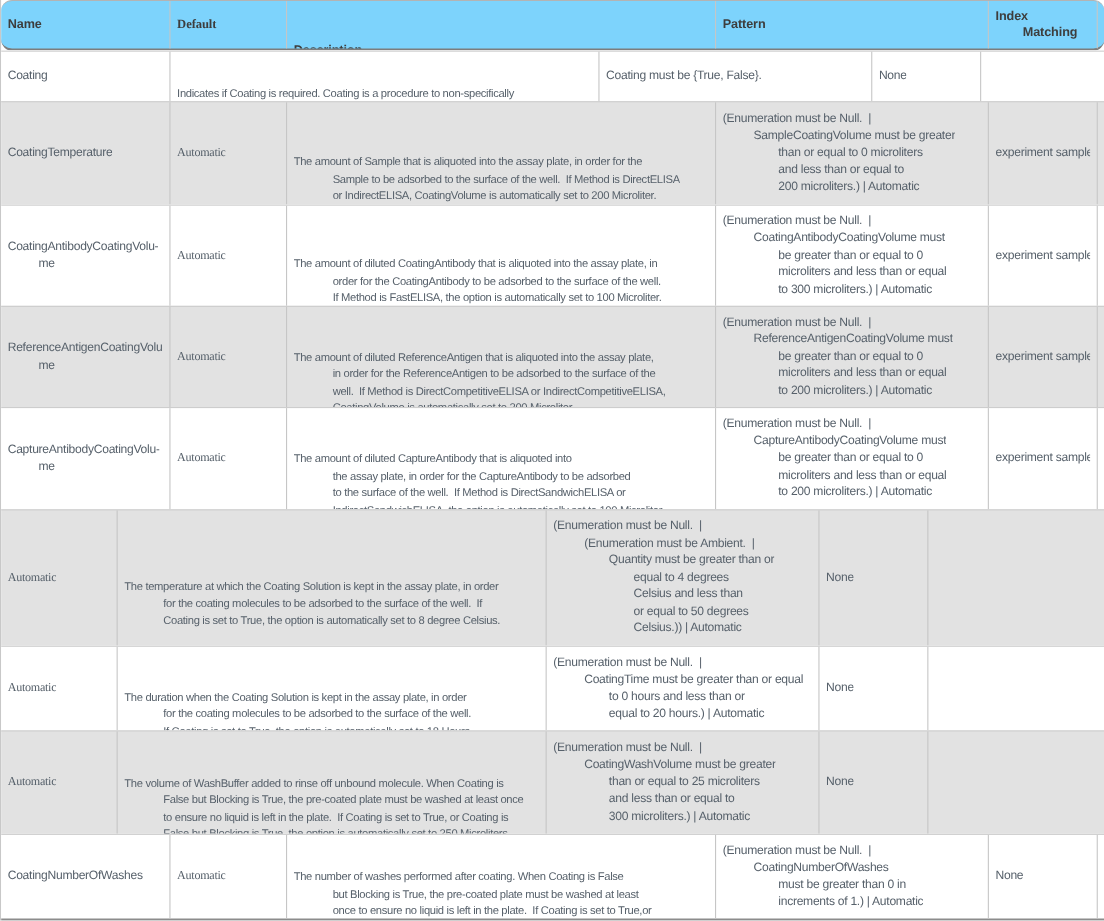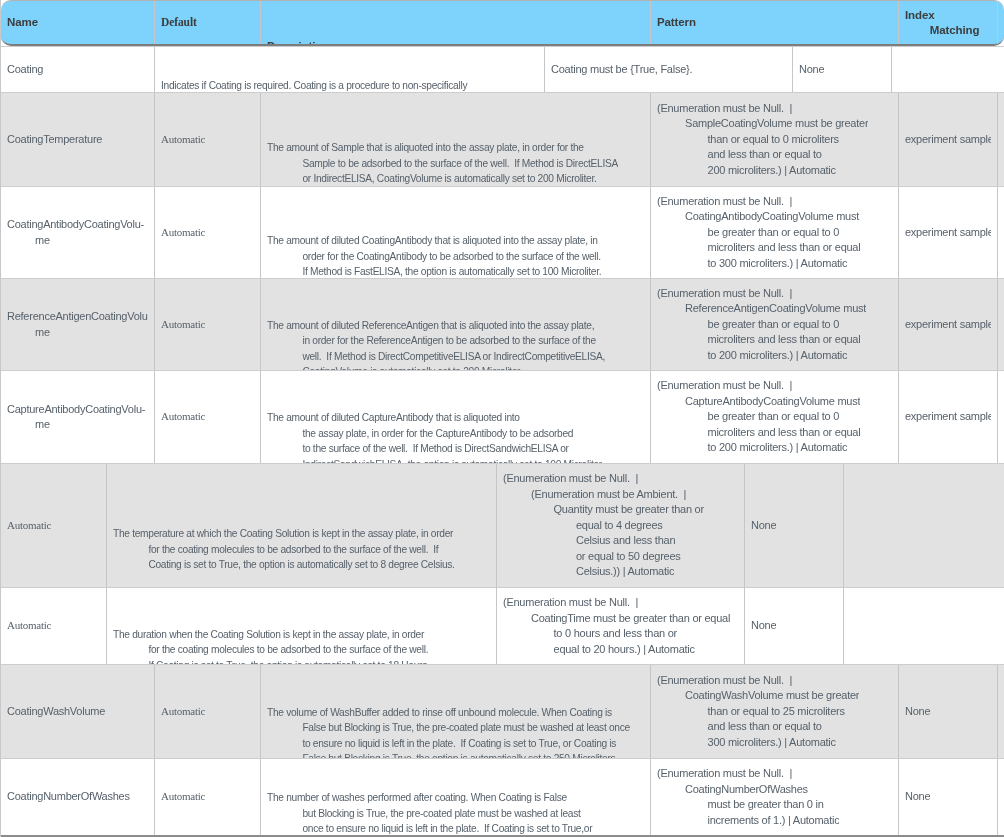--- a/index.html
+++ b/index.html
@@ -230,23 +230,20 @@
                   to 0 hours and less than or
                   equal to 20 hours.) | Automatic</span>
         </div>
       <div class="cell c-index">
           <span class="txt">None</span>
         </div>
       <div class="cell c-edge"></div>
     </div>
 
     <div class="row alt" style="height:94px">
-      <div class="cell c-name">
-          <span class="txt">CoatingWashVolume</span>
-        </div>
       <div class="cell c-default">
           <span class="txt">Automatic</span>
         </div>
       <div class="cell c-desc">
           <span class="txt">The volume of WashBuffer added to rinse off unbound molecule. When Coating is
               False but Blocking is True, the pre-coated plate must be washed at least once
               to ensure no liquid is left in the plate.  If Coating is set to True, or Coating is
               False but Blocking is True, the option is automatically set to 250 Microliters.</span>
         </div>
       <div class="cell c-pattern">

